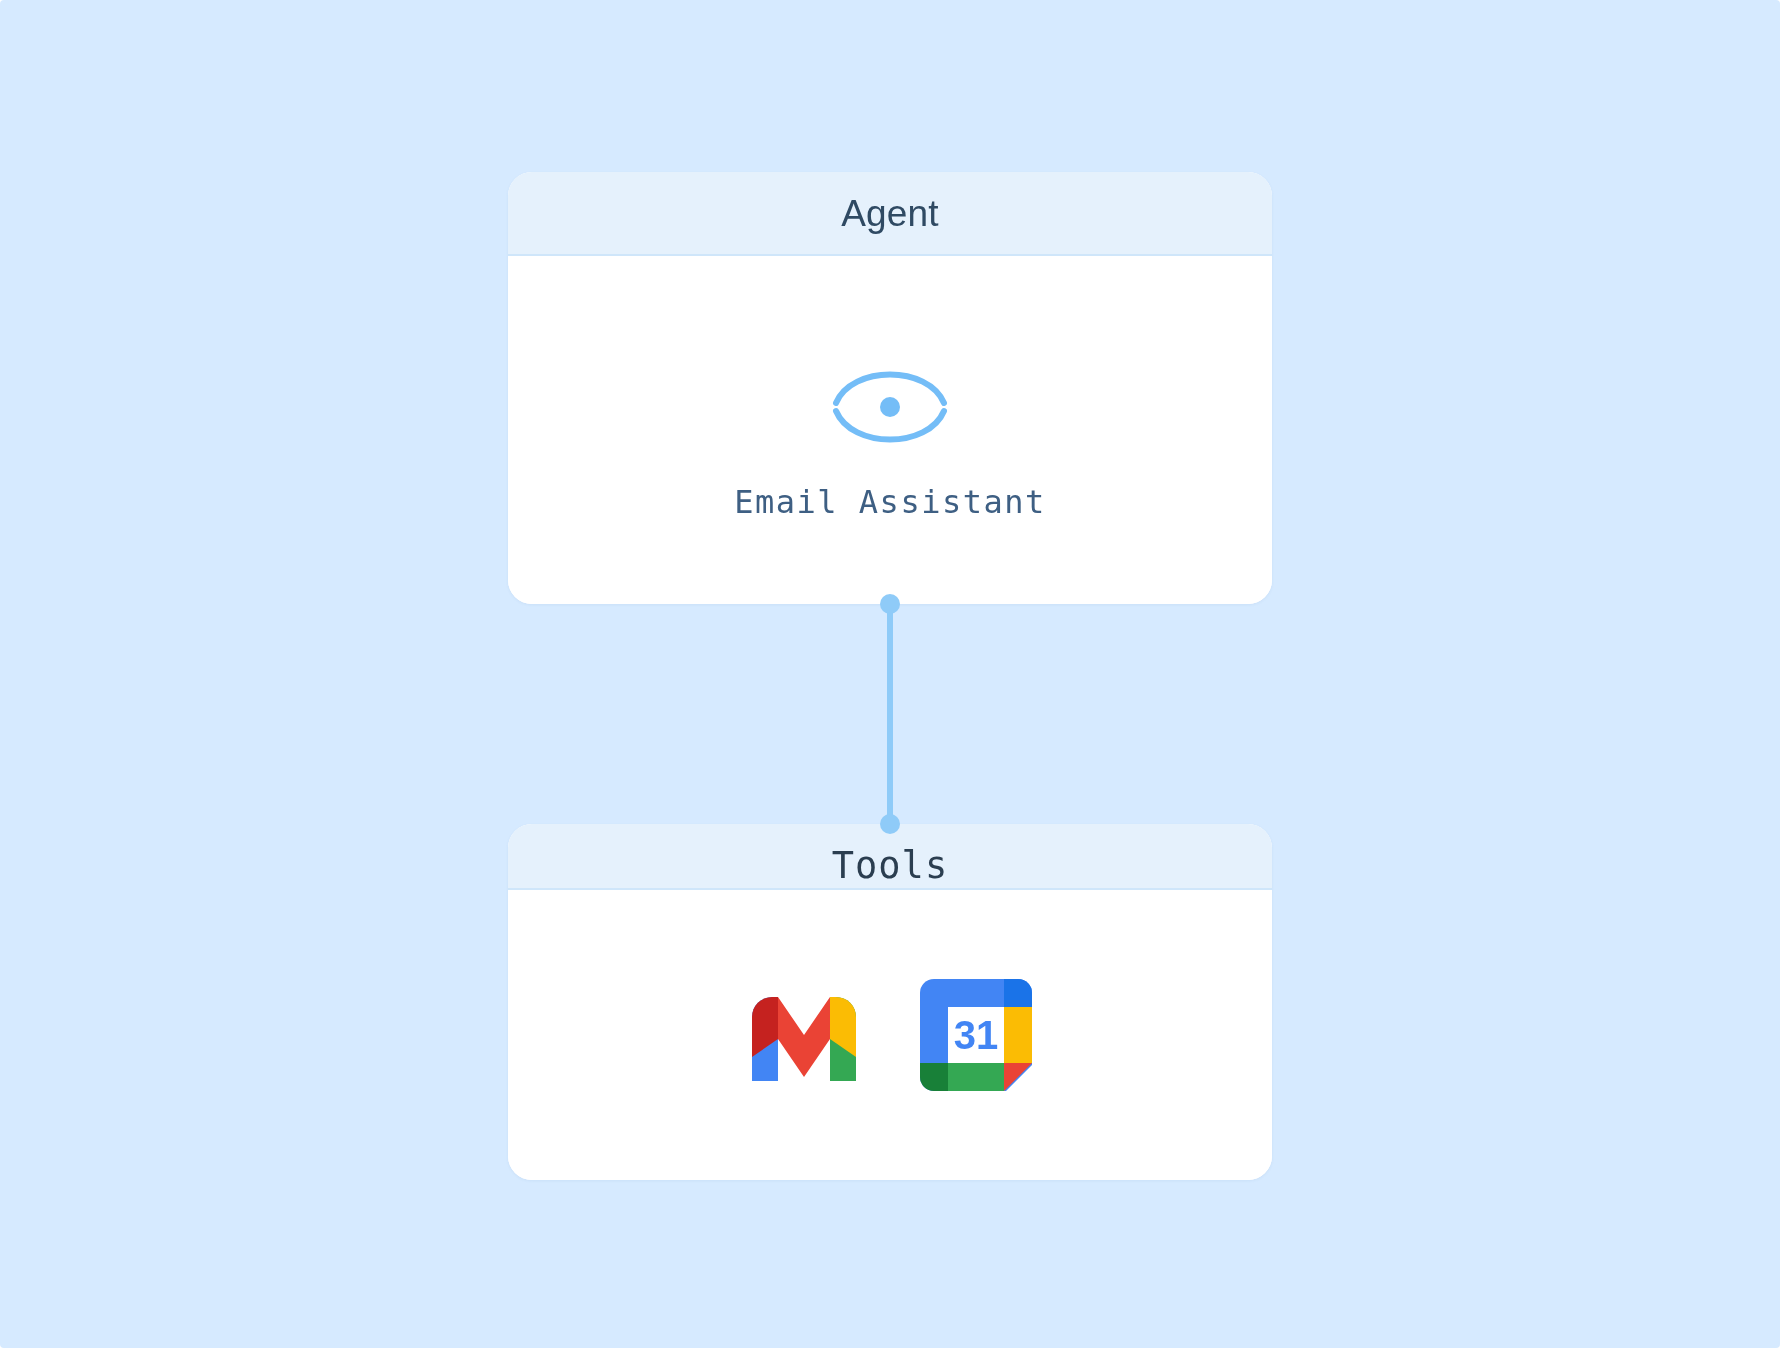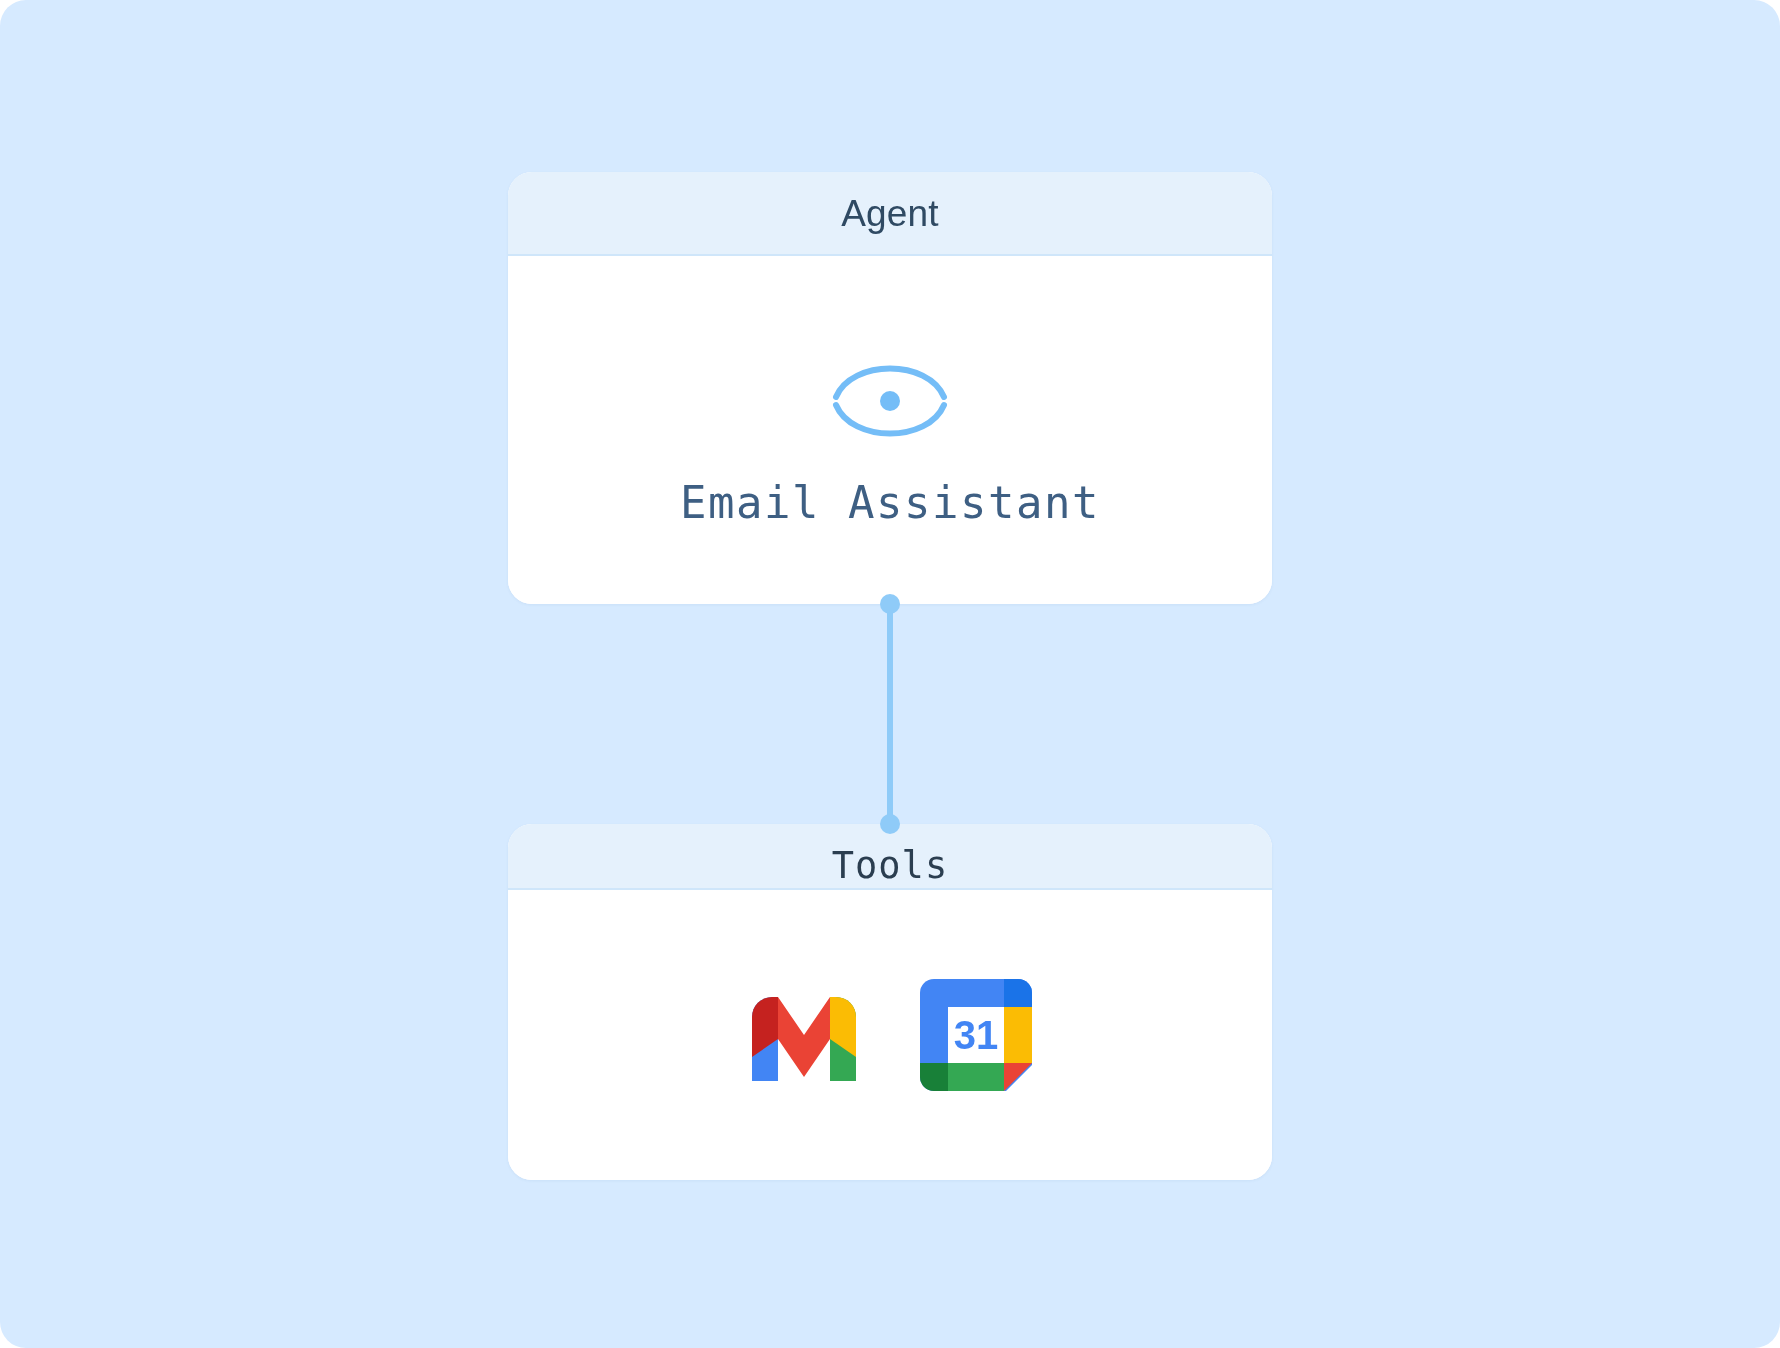--- a/index.html
+++ b/index.html
@@ -13,21 +13,21 @@
     overflow: hidden;
     font-family: "Liberation Sans", sans-serif;
   }
 
   
   #canvas {
     position: relative;
     width: 1780px;
     height: 1348px;
     background: #d6eaff;
-    border-radius: 26px;
+    border-radius: 4px;
     box-sizing: border-box;
     overflow: hidden;
   }
 
   
   #graph {
     position: absolute;
     left: 50%;
     top: 172px;
     transform: translateX(-50%);
@@ -80,21 +80,21 @@
   
   .eye-icon {
     display: block;
     width: 124px;
     height: 96px;
   }
 
   #agent-name {
     margin-top: 38px;
     font-family: "DejaVu Sans Mono", "Liberation Mono", monospace;
-    font-size: 44px;
+    font-size: 32px;
     font-weight: 400;
     color: #3e5f83;
     letter-spacing: 1.5px;
     white-space: nowrap;
   }
 
   
   #connector {
     position: relative;
     width: 22px;

